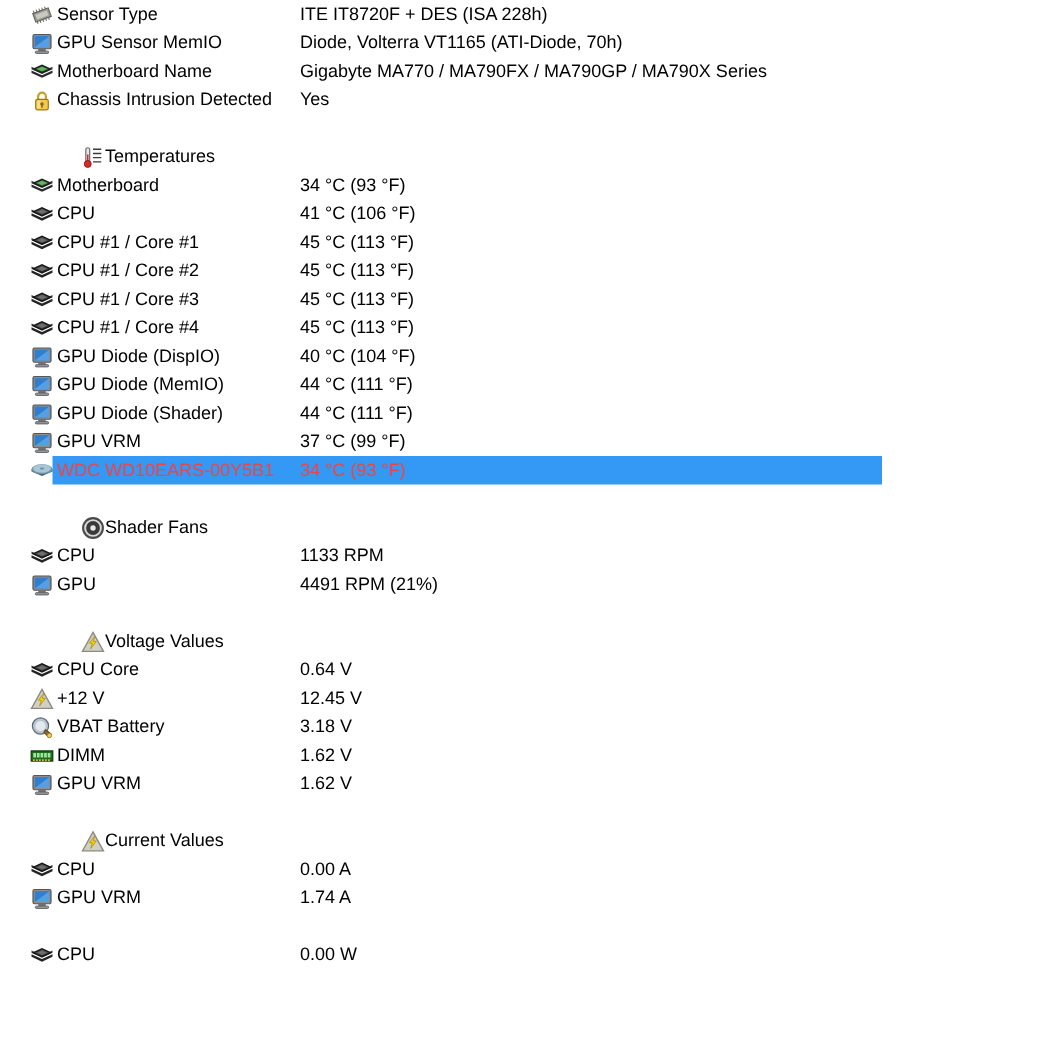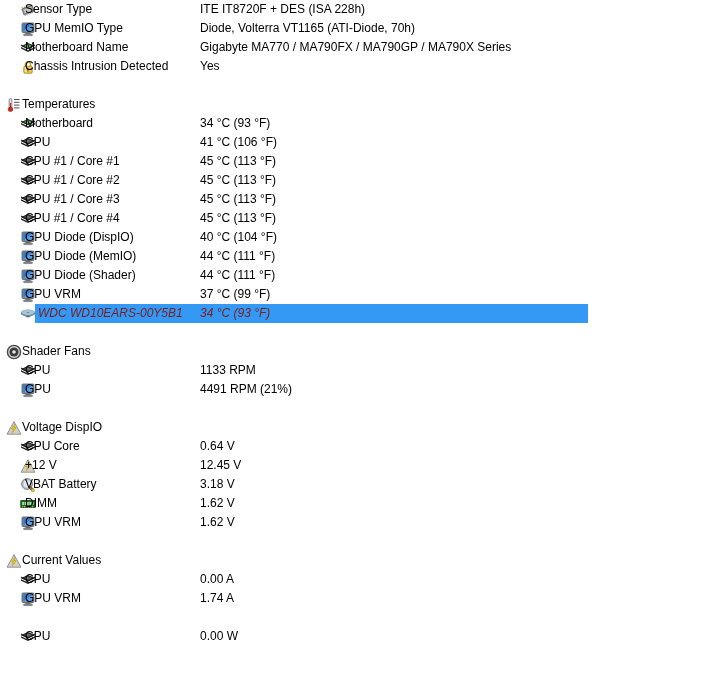--- a/index.html
+++ b/index.html
@@ -23,40 +23,40 @@
     height: 693px;
   }
 
   
   .row {
     position: relative;
     height: 19px;
     line-height: 19px;
     white-space: nowrap;
   }
-  .row.group { margin-top: 0; }
+  .row.group { margin-top: 0; margin-left: 48px; }
 
   .spacer { height: 19px; }
 
   .icon-cell {
     position: absolute;
     top: 2px;
     width: 16px;
     height: 16px;
   }
   .row .icon-cell { left: 20px; }
   .row.group .icon-cell { left: 6px; }
 
   .label {
     position: absolute;
     top: 0;
     font-size: 12px;
     color: #000;
   }
-  .row .label { left: 25px; }
+  .row .label { left: 38px; }
   .row.group .label { left: 22px; }
 
   .value {
     position: absolute;
     left: 200px;
     top: 0;
     font-size: 12px;
     color: #000;
     text-align: right;
   }
@@ -64,23 +64,22 @@
   .row.selected .hl {
     position: absolute;
     left: 35px;
     right: 114px;
     top: 0;
     bottom: 0;
     background: #3399f5;
   }
   .row.selected .label,
   .row.selected .value {
-    color: #7f1d1d;
+    color: #ef4444;
     z-index: 2;
-    font-style: italic;
   }
   .row.selected .label { left: 38px; }
 
   
   .ico { position: relative; width: 16px; height: 16px; display: block; }
   .ico svg { display: block; }
 </style>
 </head>
 <body>
 
@@ -116,21 +115,21 @@
         <span class="ico">
           <svg width="16" height="16" viewBox="0 0 16 16">
             <rect x="2" y="2" width="12" height="9.5" rx="1" fill="#8b8d90" stroke="#55575a" stroke-width="0.8"></rect>
             <rect x="3.2" y="3.1" width="9.6" height="7.2" fill="#2f7fd0"></rect>
             <path d="M3.2 10.3 L12.8 3.1 L12.8 10.3 Z" fill="#63a9e8" opacity="0.75"></path>
             <rect x="5.5" y="11.5" width="5" height="1.6" fill="#6f7174"></rect>
             <rect x="3.6" y="13.1" width="8.8" height="1.5" rx="0.6" fill="#9a9c9f" stroke="#55575a" stroke-width="0.6"></rect>
           </svg>
         </span>
       </span>
-      <span class="label">GPU MemIO Type</span>
+      <span class="label">GPU Sensor MemIO</span>
       <span class="value">Diode, Volterra VT1165  (ATI-Diode, 70h)</span>
     </div>
     <div class="row">
       <span class="icon-cell">
         <span class="ico">
           <svg width="16" height="16" viewBox="0 0 16 16">
             <path d="M8 10.2 L15 7 L15 8.6 L8 11.9 L1 8.6 L1 7 Z" fill="#2b2b2b"></path>
             <path d="M8 7.6 L15 4.5 L15 6.1 L8 9.3 L1 6.1 L1 4.5 Z" fill="#3a3a3a"></path>
             <path d="M8 3 L14.6 6 L8 9 L1.4 6 Z" fill="#1e1e1e"></path>
             <path d="M8 4.1 L12.3 6 L8 7.9 L3.7 6 Z" fill="#3f8c3f"></path>
@@ -386,21 +385,21 @@
     <div class="spacer"></div>
     <div class="row group">
       <span class="icon-cell">
         <span class="ico">
           <svg width="16" height="16" viewBox="0 0 16 16">
             <path d="M8 1.6 L15 14.2 L1 14.2 Z" fill="#cfcfc6" stroke="#8b8b82" stroke-width="0.9"></path>
             <path d="M9.2 4.2 L5.6 8.8 L7.6 8.8 L6.4 12.6 L10.2 7.6 L8.1 7.6 Z" fill="#ffd400" stroke="#a88c00" stroke-width="0.5"></path>
           </svg>
         </span>
       </span>
-      <span class="label">Voltage DispIO</span>
+      <span class="label">Voltage Values</span>
     </div>
     <div class="row">
       <span class="icon-cell">
         <span class="ico">
           <svg width="16" height="16" viewBox="0 0 16 16">
             <path d="M8 10.4 L15 7.2 L15 8.8 L8 12.1 L1 8.8 L1 7.2 Z" fill="#242424"></path>
             <path d="M8 7.8 L15 4.6 L15 6.2 L8 9.5 L1 6.2 L1 4.6 Z" fill="#363636"></path>
             <path d="M8 3 L14.8 6.1 L8 9.2 L1.2 6.1 Z" fill="#161616"></path>
             <path d="M8 4.0 L12.7 6.1 L8 8.2 L3.3 6.1 Z" fill="#4a4a4a"></path>
             <path d="M8 4.7 L11.2 6.1 L8 7.5 L4.8 6.1 Z" fill="#6e6e6e"></path>

